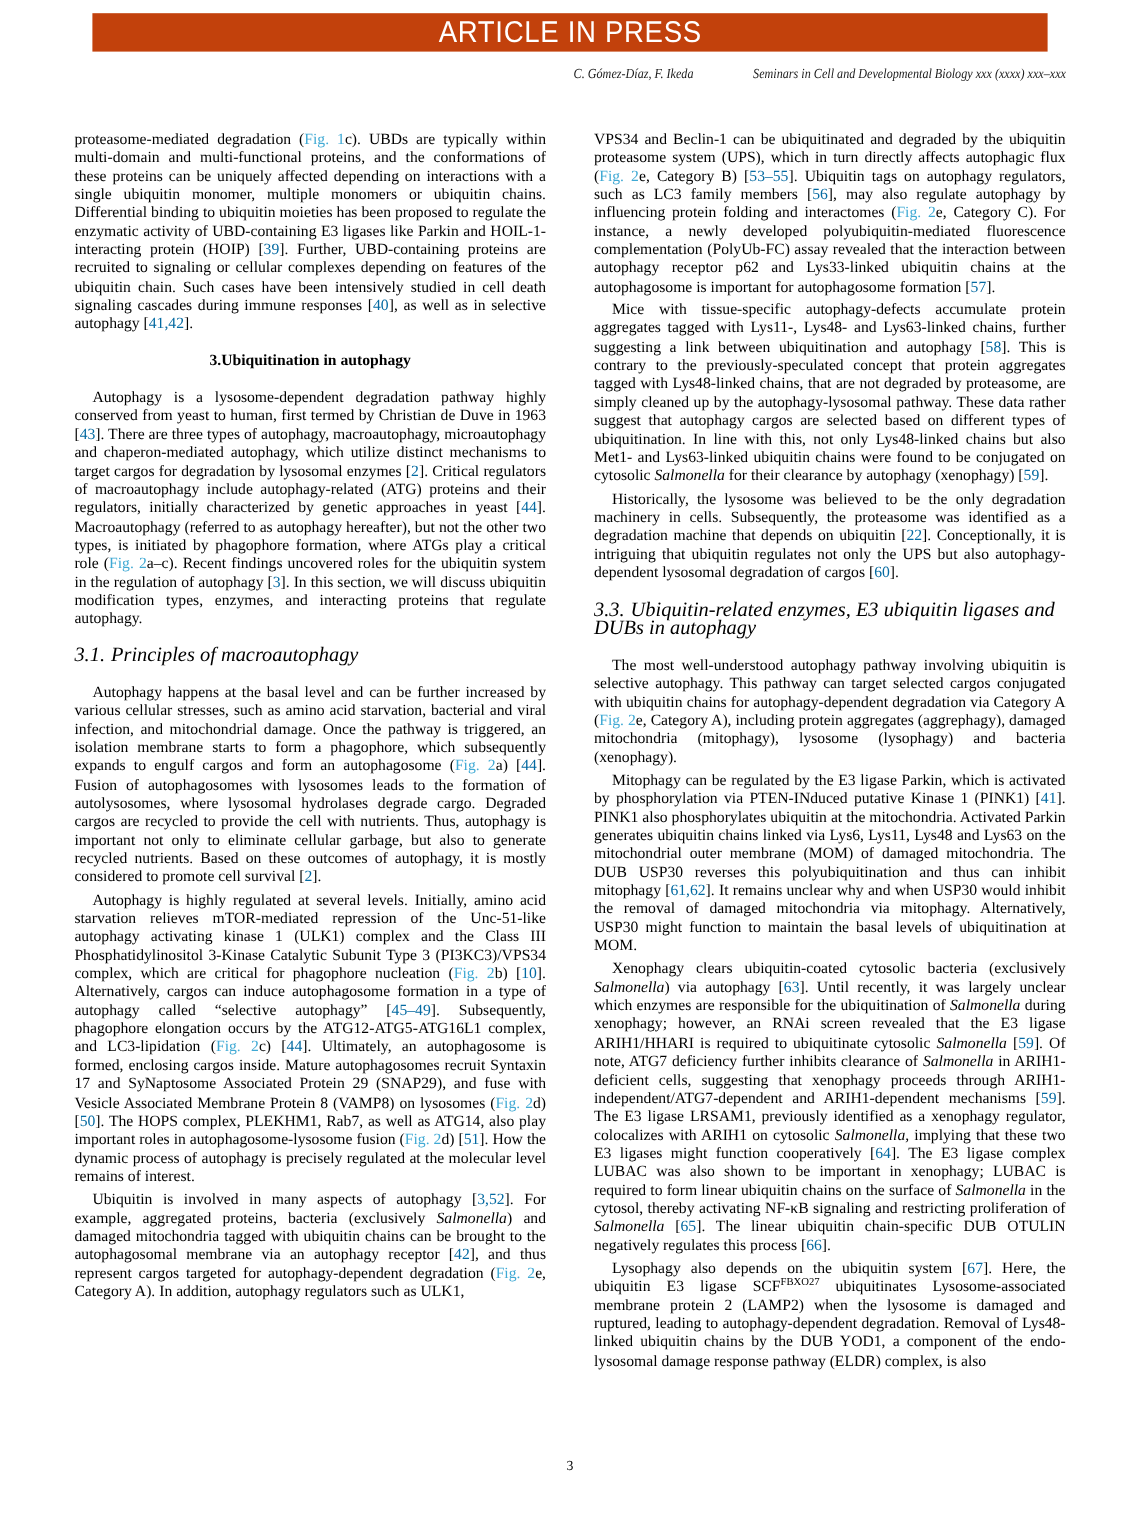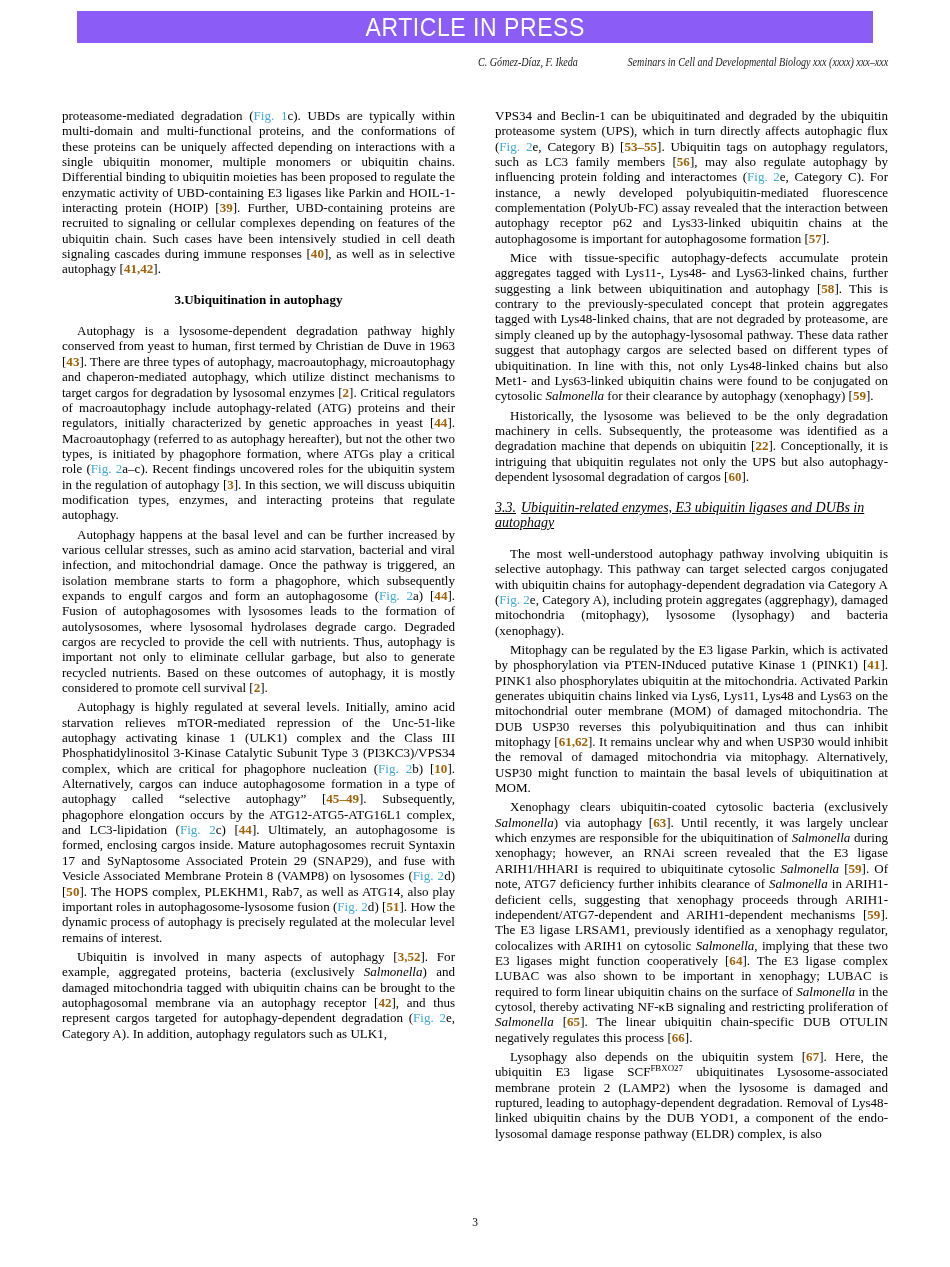--- a/index.html
+++ b/index.html
@@ -16,21 +16,21 @@
     overflow: hidden;
   }
 
   
   .press-banner {
     position: absolute;
     left: 77px;
     top: 11px;
     width: 796px;
     height: 32px;
-    background: #8b5cf6;
+    background: #c2410c;
     display: flex;
     align-items: center;
     justify-content: center;
   }
   .press-banner-text {
     color: #ffffff;
     font-family: "Liberation Sans", "DejaVu Sans", sans-serif;
     font-size: 25px;
     font-weight: 400;
     letter-spacing: 0.6px;
@@ -96,36 +96,34 @@
     margin: 0;
     font-size: 13.05px;
     line-height: 15.35px;
     font-weight: bold;
     padding-top: 15.5px;
     padding-bottom: 15.5px;
     text-align: center;
   }
   h3.subsec-head {
     margin: 0;
-    font-size: 14px;
+    font-size: 17px;
     line-height: 15.35px;
     font-weight: normal;
     font-style: italic;
     padding-top: 15.5px;
     padding-bottom: 15.5px;
-    text-decoration: underline;
   }
   h3.subsec-head .sh-num {
     font-style: italic;
     padding-right: 5px;
   }
 
   .ref {
-    color: #a16207;
-    font-weight: bold;
+    color: #0369a1;
   }
   .figlink {
     color: #3fa9d4;
   }
   .ital {
     font-style: italic;
   }
   sup {
     font-size: 0.68em;
     vertical-align: super;
@@ -157,20 +155,21 @@
 <div class="columns">
 
   <div class="col">
 
     <p class="body-par no-indent">proteasome-mediated degradation (<span class="figlink">Fig. 1</span>c). UBDs are typically within multi-domain and multi-functional proteins, and the conformations of these proteins can be uniquely affected depending on interactions with a single ubiquitin monomer, multiple monomers or ubiquitin chains. Differential binding to ubiquitin moieties has been proposed to regulate the enzymatic activity of UBD-containing E3 ligases like Parkin and HOIL-1-interacting protein (HOIP) [<span class="ref">39</span>]. Further, UBD-containing proteins are recruited to signaling or cellular complexes depending on features of the ubiquitin chain. Such cases have been intensively studied in cell death signaling cascades during immune responses [<span class="ref">40</span>], as well as in selective autophagy [<span class="ref">41,42</span>].</p>
 
     <h2 class="sec-head"><span class="sh-num">3.</span><span>Ubiquitination in autophagy</span></h2>
 
     <p class="body-par">Autophagy is a lysosome-dependent degradation pathway highly conserved from yeast to human, first termed by Christian de Duve in 1963 [<span class="ref">43</span>]. There are three types of autophagy, macroautophagy, microautophagy and chaperon-mediated autophagy, which utilize distinct mechanisms to target cargos for degradation by lysosomal enzymes [<span class="ref">2</span>]. Critical regulators of macroautophagy include autophagy-related (ATG) proteins and their regulators, initially characterized by genetic approaches in yeast [<span class="ref">44</span>]. Macroautophagy (referred to as autophagy hereafter), but not the other two types, is initiated by phagophore formation, where ATGs play a critical role (<span class="figlink">Fig. 2</span>a–c). Recent findings uncovered roles for the ubiquitin system in the regulation of autophagy [<span class="ref">3</span>]. In this section, we will discuss ubiquitin modification types, enzymes, and interacting proteins that regulate autophagy.</p>
 
+    <h3 class="subsec-head"><span class="sh-num">3.1.</span><span>Principles of macroautophagy</span></h3>
 
     <p class="body-par">Autophagy happens at the basal level and can be further increased by various cellular stresses, such as amino acid starvation, bacterial and viral infection, and mitochondrial damage. Once the pathway is triggered, an isolation membrane starts to form a phagophore, which subsequently expands to engulf cargos and form an autophagosome (<span class="figlink">Fig. 2</span>a) [<span class="ref">44</span>]. Fusion of autophagosomes with lysosomes leads to the formation of autolysosomes, where lysosomal hydrolases degrade cargo. Degraded cargos are recycled to provide the cell with nutrients. Thus, autophagy is important not only to eliminate cellular garbage, but also to generate recycled nutrients. Based on these outcomes of autophagy, it is mostly considered to promote cell survival [<span class="ref">2</span>].</p>
 
     <p class="body-par">Autophagy is highly regulated at several levels. Initially, amino acid starvation relieves mTOR-mediated repression of the Unc-51-like autophagy activating kinase 1 (ULK1) complex and the Class III Phosphatidylinositol 3-Kinase Catalytic Subunit Type 3 (PI3KC3)/VPS34 complex, which are critical for phagophore nucleation (<span class="figlink">Fig. 2</span>b) [<span class="ref">10</span>]. Alternatively, cargos can induce autophagosome formation in a type of autophagy called “selective autophagy” [<span class="ref">45–49</span>]. Subsequently, phagophore elongation occurs by the ATG12-ATG5-ATG16L1 complex, and LC3-lipidation (<span class="figlink">Fig. 2</span>c) [<span class="ref">44</span>]. Ultimately, an autophagosome is formed, enclosing cargos inside. Mature autophagosomes recruit Syntaxin 17 and SyNaptosome Associated Protein 29 (SNAP29), and fuse with Vesicle Associated Membrane Protein 8 (VAMP8) on lysosomes (<span class="figlink">Fig. 2</span>d) [<span class="ref">50</span>]. The HOPS complex, PLEKHM1, Rab7, as well as ATG14, also play important roles in autophagosome-lysosome fusion (<span class="figlink">Fig. 2</span>d) [<span class="ref">51</span>]. How the dynamic process of autophagy is precisely regulated at the molecular level remains of interest.</p>
 
 
     <p class="body-par">Ubiquitin is involved in many aspects of autophagy [<span class="ref">3,52</span>]. For example, aggregated proteins, bacteria (exclusively <span class="ital">Salmonella</span>) and damaged mitochondria tagged with ubiquitin chains can be brought to the autophagosomal membrane via an autophagy receptor [<span class="ref">42</span>], and thus represent cargos targeted for autophagy-dependent degradation (<span class="figlink">Fig. 2</span>e, Category A). In addition, autophagy regulators such as ULK1,</p>
 
   </div>
 

